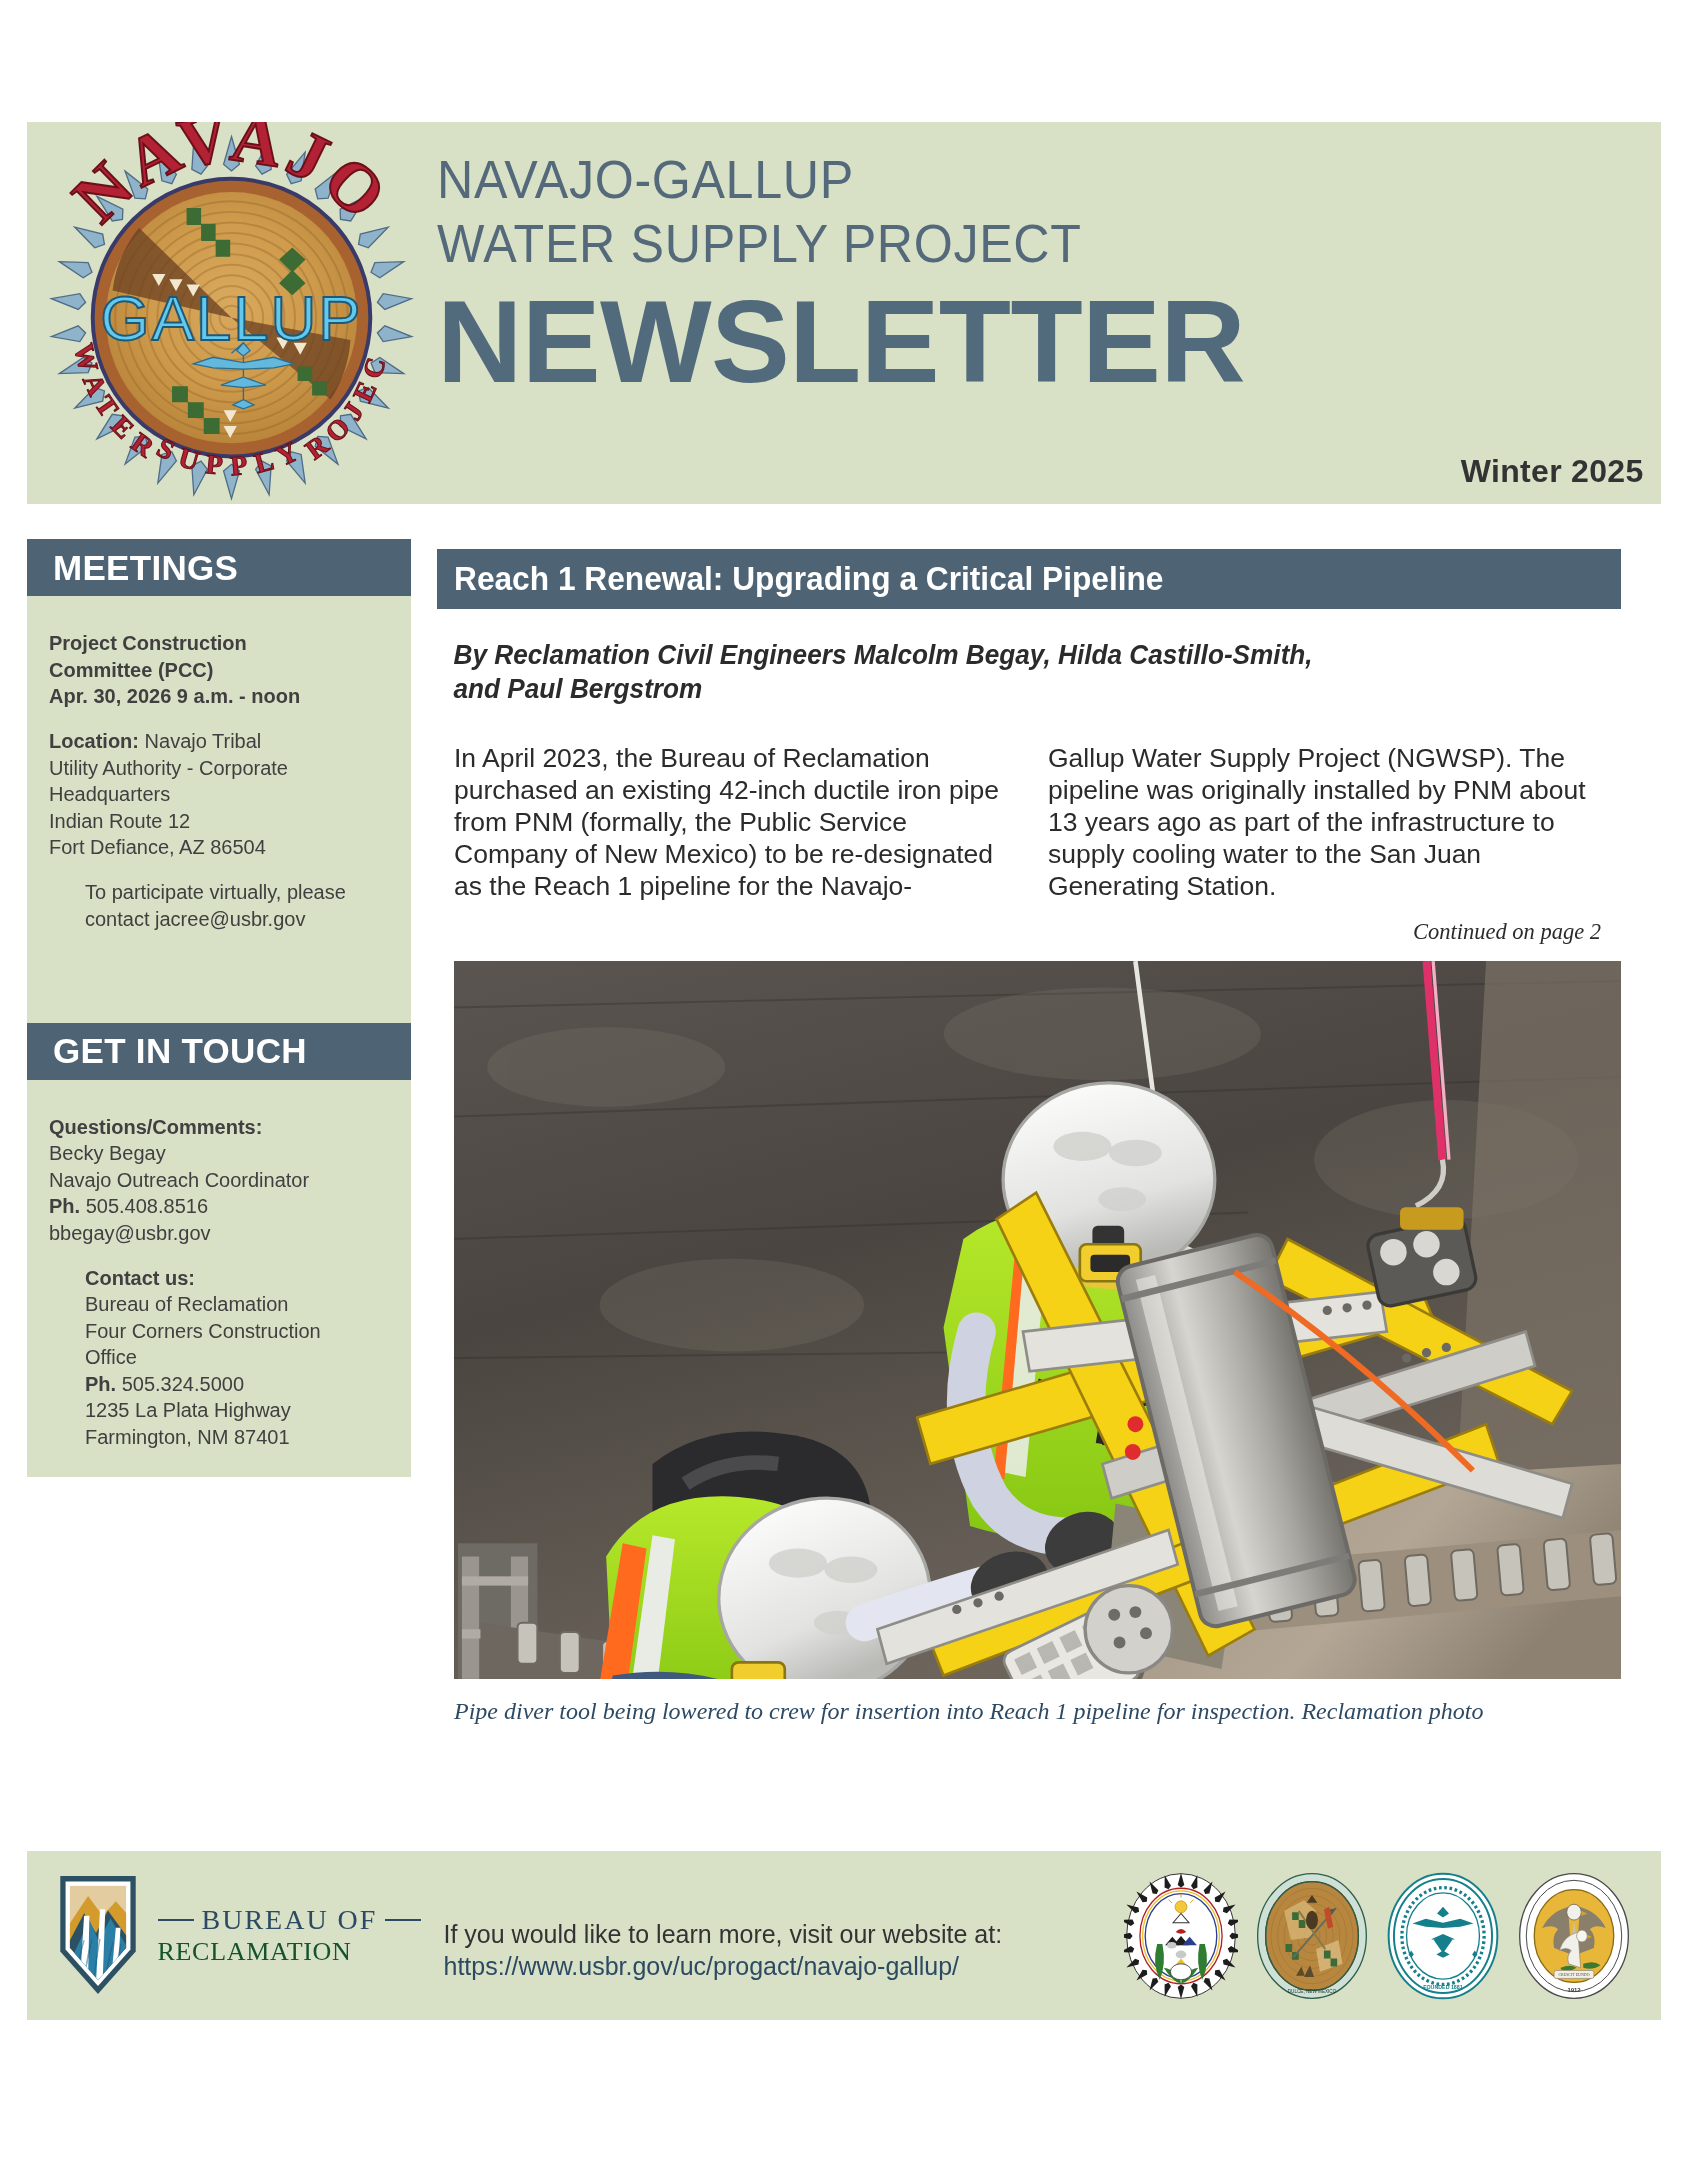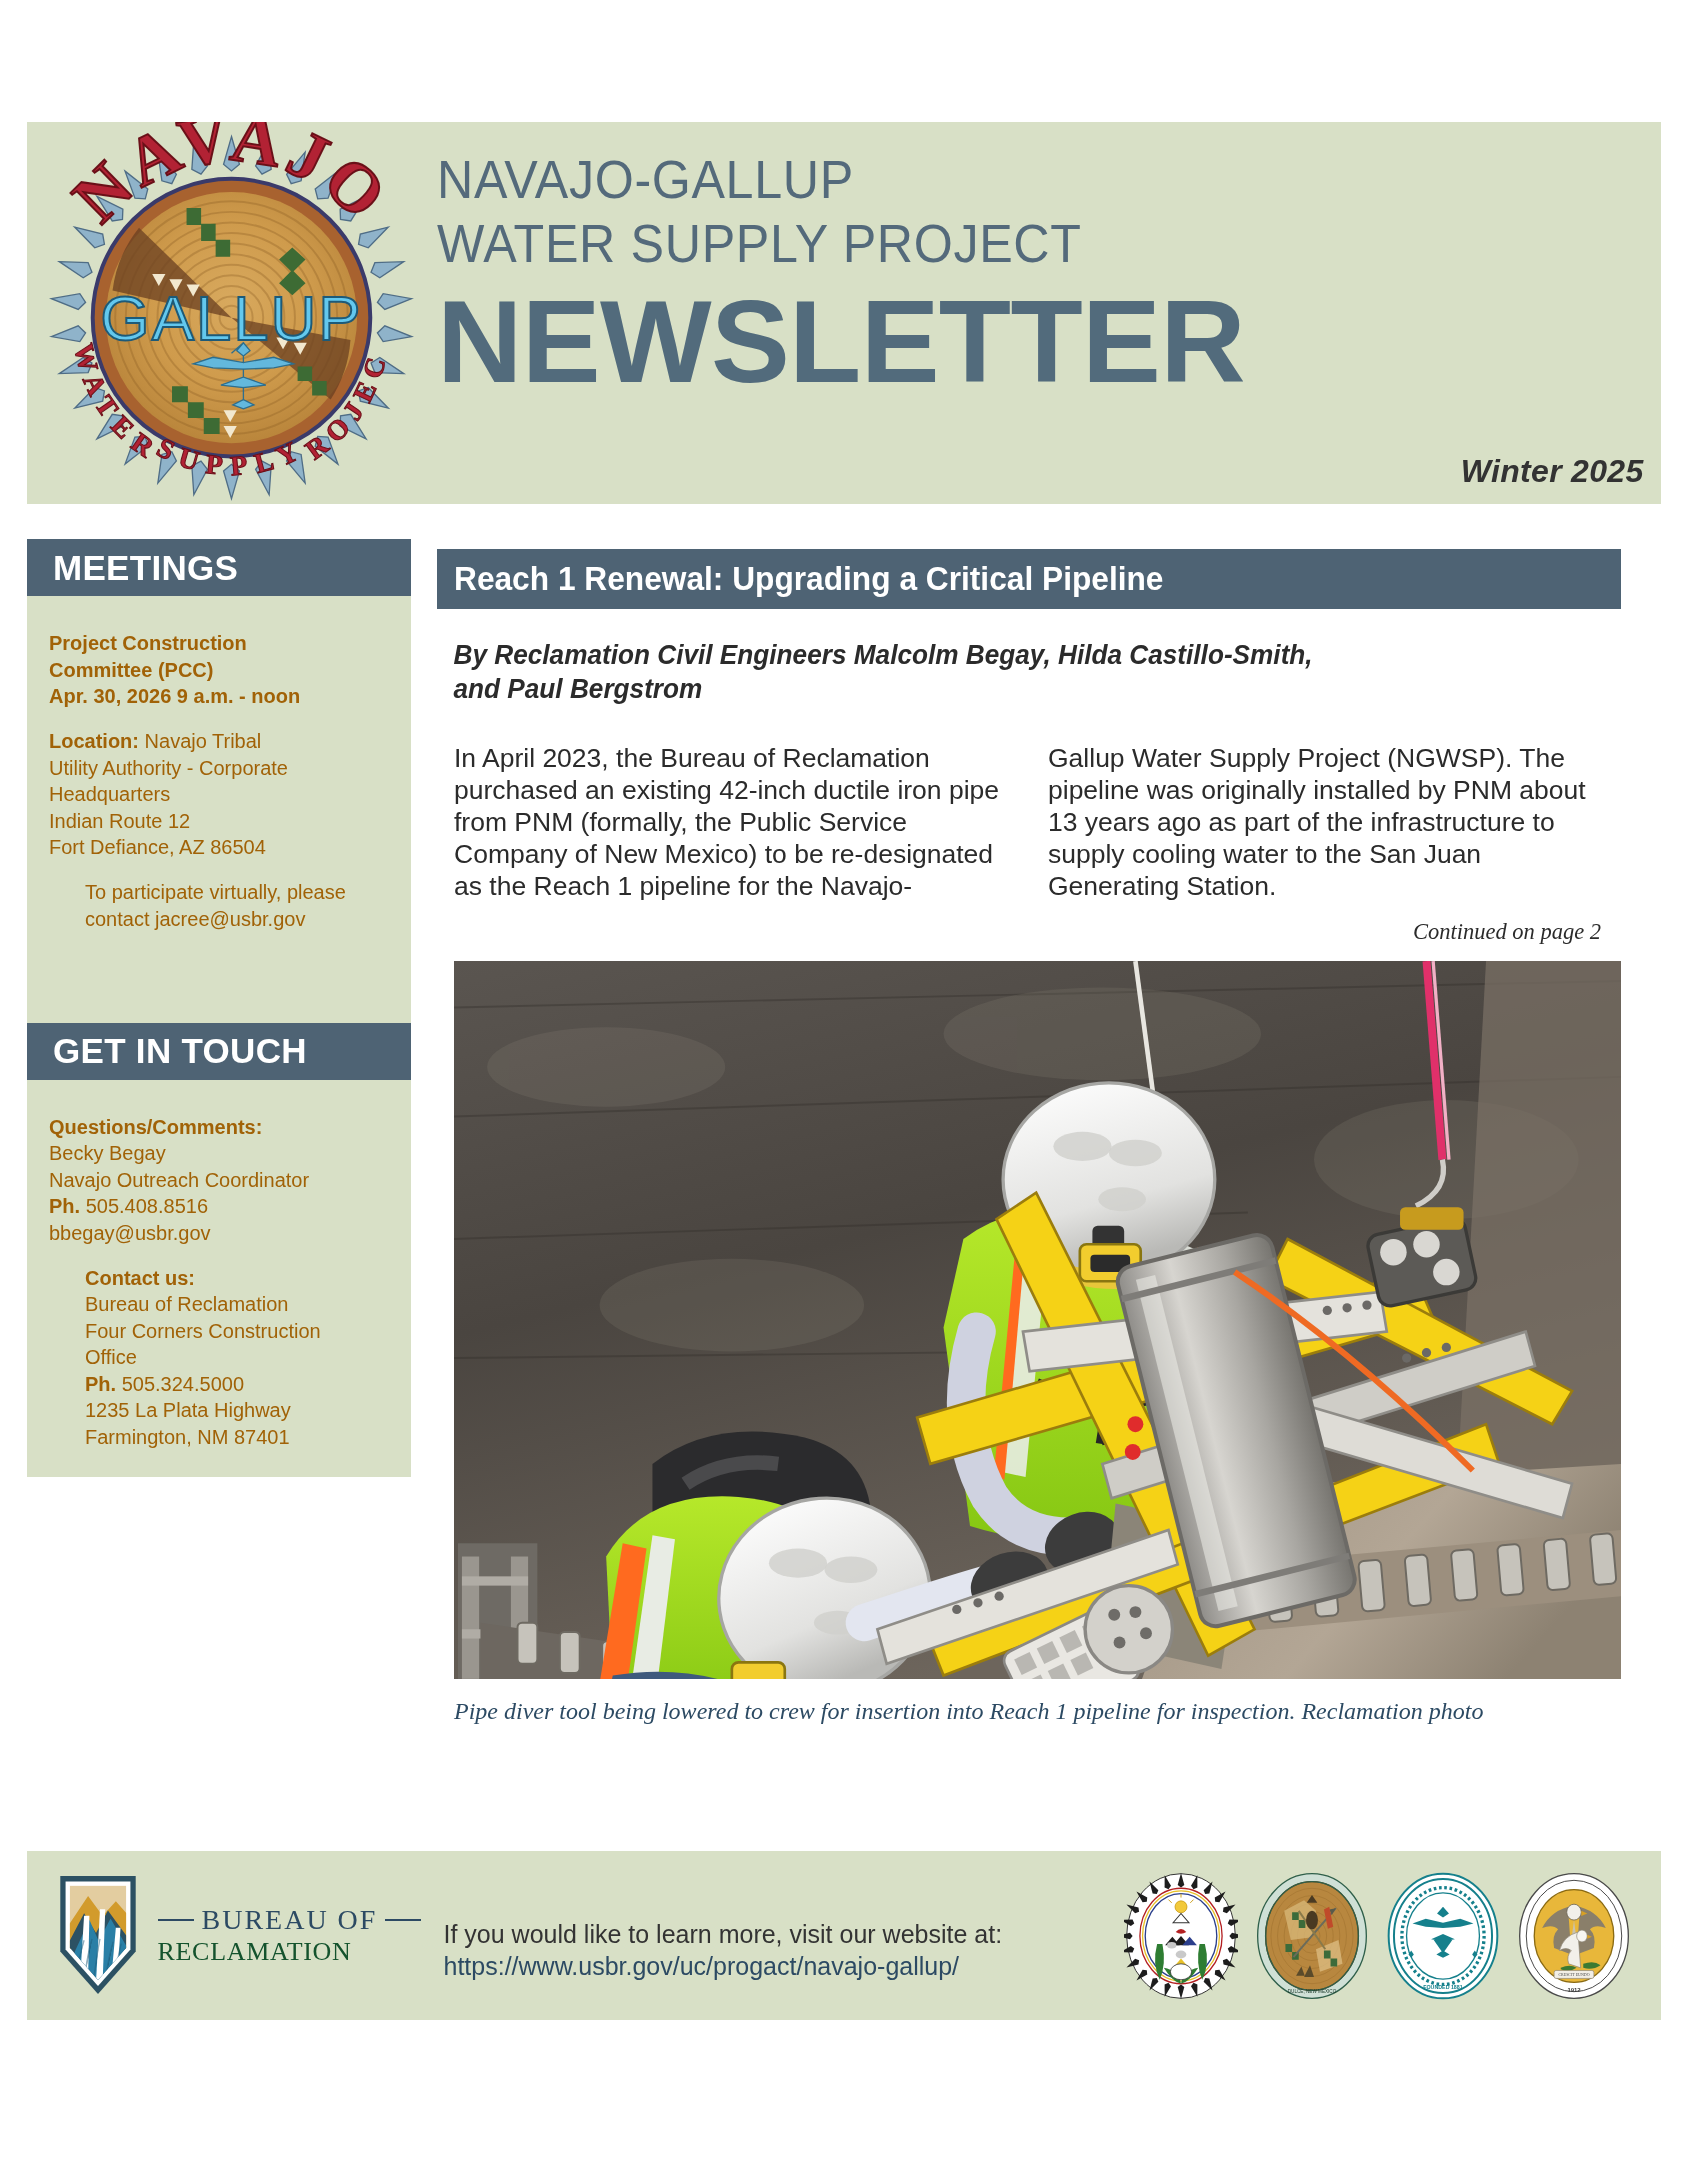--- a/index.html
+++ b/index.html
@@ -74,21 +74,20 @@
   }
 
   .mh-issue {
     position: absolute;
     right: 17px;
     top: 331px;
     font-size: 32px;
     font-weight: 700;
     color: #333333;
     letter-spacing: 0.3px;
-    font-style: italic;
   }
 
   
   .sidebar {
     position: absolute;
     left: 26.5px;
     top: 539px;
     width: 384px;
   }
 
@@ -109,21 +108,21 @@
 
   .sidebar-body {
     background: #d8e0c6;
     padding: 34px 22.5px 26.5px 22.5px;
   }
   .sidebar-body.tall { min-height: 198px; }
 
   .sb-para {
     font-size: 20px;
     line-height: 26.5px;
-    color: #a16207;
+    color: #404040;
     margin-bottom: 18.5px;
   }
   .sb-para:last-child { margin-bottom: 0; margin-left: 36px; }
   .sb-b { font-weight: 700; }
 
   .sidebar-gap { height: 64px; background: #d8e0c6; }
 
   
   .article {
     position: absolute;

